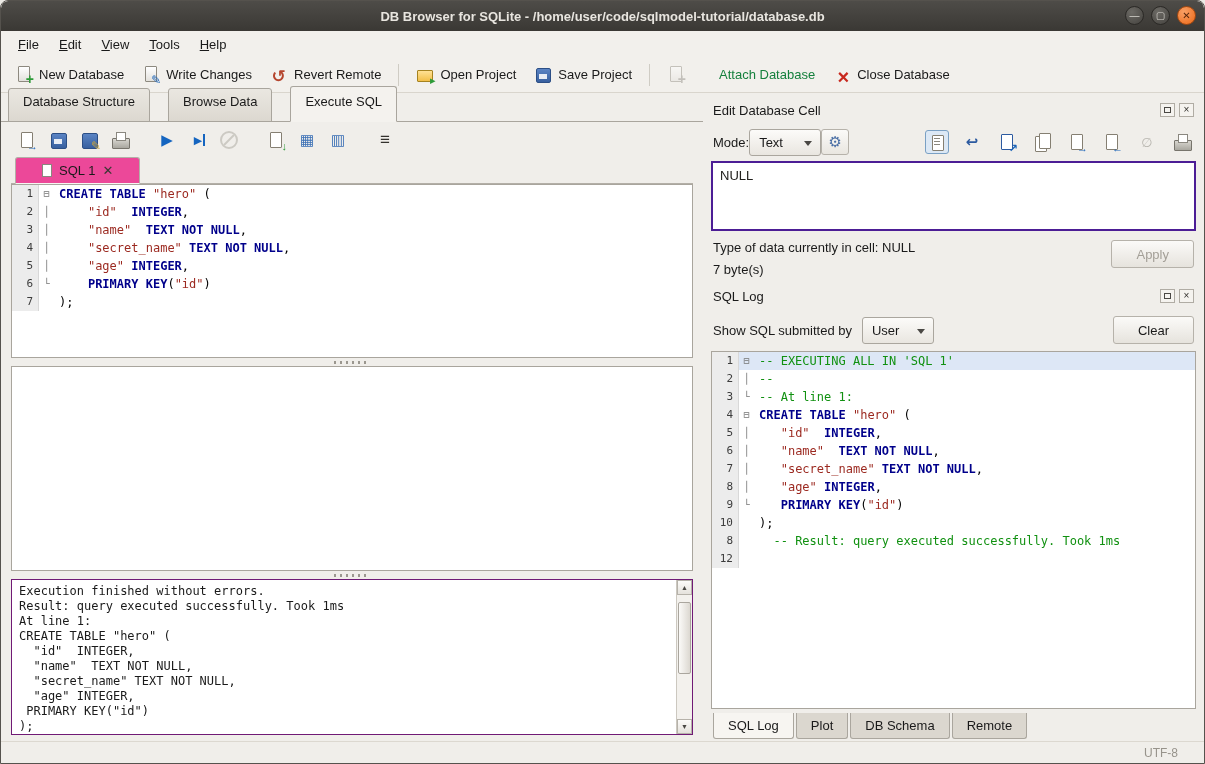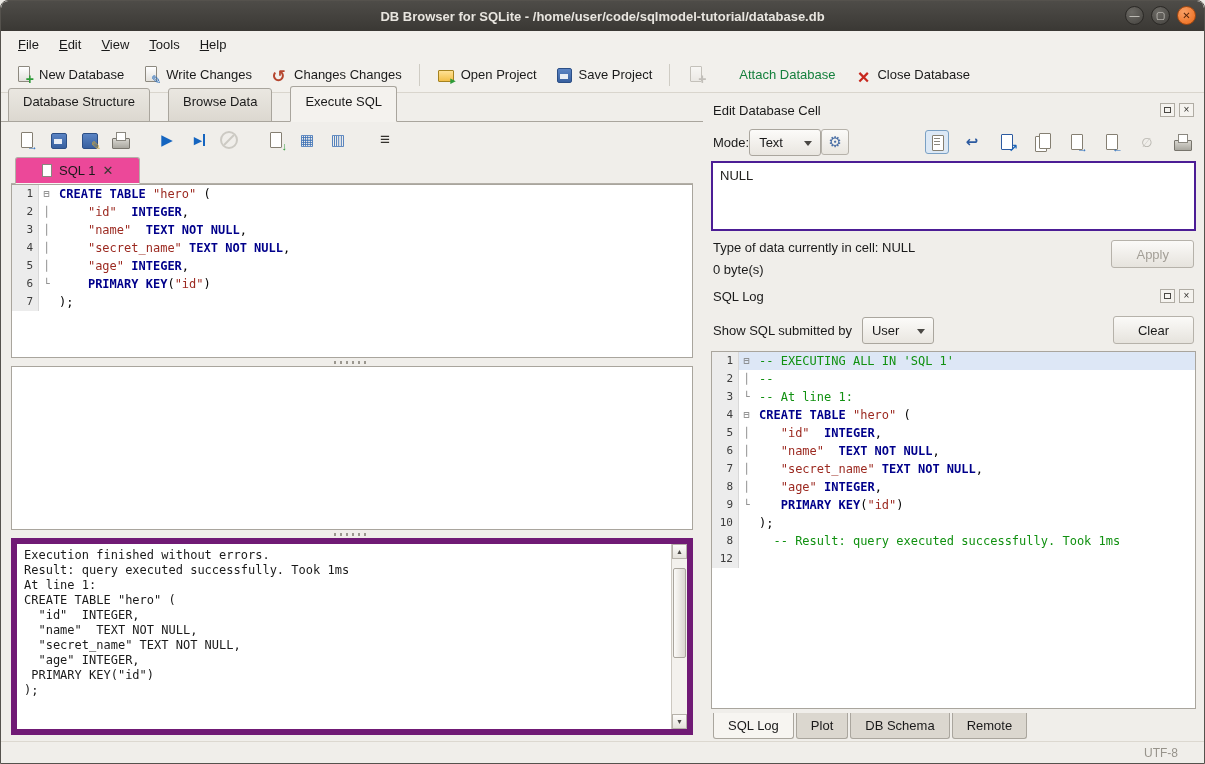--- a/index.html
+++ b/index.html
@@ -178,21 +178,21 @@
   .tok-k { color:#00008b; font-weight:bold; }
   .tok-s { color:#9c2a21; }
   .tok-c { color:#119111; }
   .tok-p { color:#000; }
   
   .splitter { height:8px; flex:none; display:flex; align-items:center; justify-content:center; }
   .splitter::after { content:""; width:36px; height:3px;
     background:repeating-linear-gradient(90deg,#9b978f 0 2px, transparent 2px 6px); }
   .results { flex:1; background:#fff; border:1px solid #a9a59d; min-height:20px; }
   
-  .exec-wrap { height:197px; flex:none; border:6px solid #701a75; background:#fff; display:flex; overflow:hidden; }
+  .exec-wrap { height:156px; flex:none; border:1px solid #701a75; background:#fff; display:flex; overflow:hidden; }
   .exec-output { flex:1; padding:4px 7px; font-family:"DejaVu Sans Mono", monospace; font-size:12px; line-height:15px; overflow:hidden; white-space:pre; }
   .vscroll { width:16px; flex:none; background:#f3f1ed; border-left:1px solid #ccc8c0; display:flex; flex-direction:column; }
   .sb-btn { height:15px; flex:none; display:flex; align-items:center; justify-content:center; font-size:7px; color:#4a4844;
     background:linear-gradient(#fcfbf9,#e5e2dc); border:1px solid #b6b2aa; }
   .sb-track { flex:1; position:relative; }
   .sb-thumb { position:absolute; left:1px; right:1px; top:6%; height:58%;
     background:linear-gradient(90deg,#fbfaf8,#dcd8d1); border:1px solid #aaa69e; border-radius:2px; }
   
   .dock-header { height:26px; flex:none; display:flex; align-items:center; padding:0 2px; }
   .dock-title { flex:1; }
@@ -250,21 +250,21 @@
       <div class="tb-btn">
         <span class="tbi" data-icon="new-database-icon"></span>
         <span class="tb-label">New Database</span>
       </div>
       <div class="tb-btn">
         <span class="tbi" data-icon="write-changes-icon"></span>
         <span class="tb-label">Write Changes</span>
       </div>
       <div class="tb-btn">
         <span class="tbi" data-icon="revert-changes-icon"></span>
-        <span class="tb-label">Changes Changes</span>
+        <span class="tb-label">Revert Remote</span>
       </div>
       <div class="tb-sep"></div>
       <div class="tb-btn">
         <span class="tbi" data-icon="open-project-icon"></span>
         <span class="tb-label">Open Project</span>
       </div>
       <div class="tb-btn">
         <span class="tbi" data-icon="save-project-icon"></span>
         <span class="tb-label">Save Project</span>
       </div>
@@ -393,21 +393,21 @@
           </span>
       </div>
 
       <div class="cell-edit">
         <span>NULL</span>
       </div>
 
       <div class="info-row">
         <div class="info-col">
           <span>Type of data currently in cell: NULL</span>
-          <span>0 byte(s)</span>
+          <span>7 byte(s)</span>
         </div>
         <span class="btn disabled">Apply</span>
       </div>
 
       <div class="dock-header">
         <span class="dock-title">SQL Log</span>
         <span class="dock-btn">
             <span class="float-glyph"></span>
           </span>
         <span class="dock-btn">×</span>

